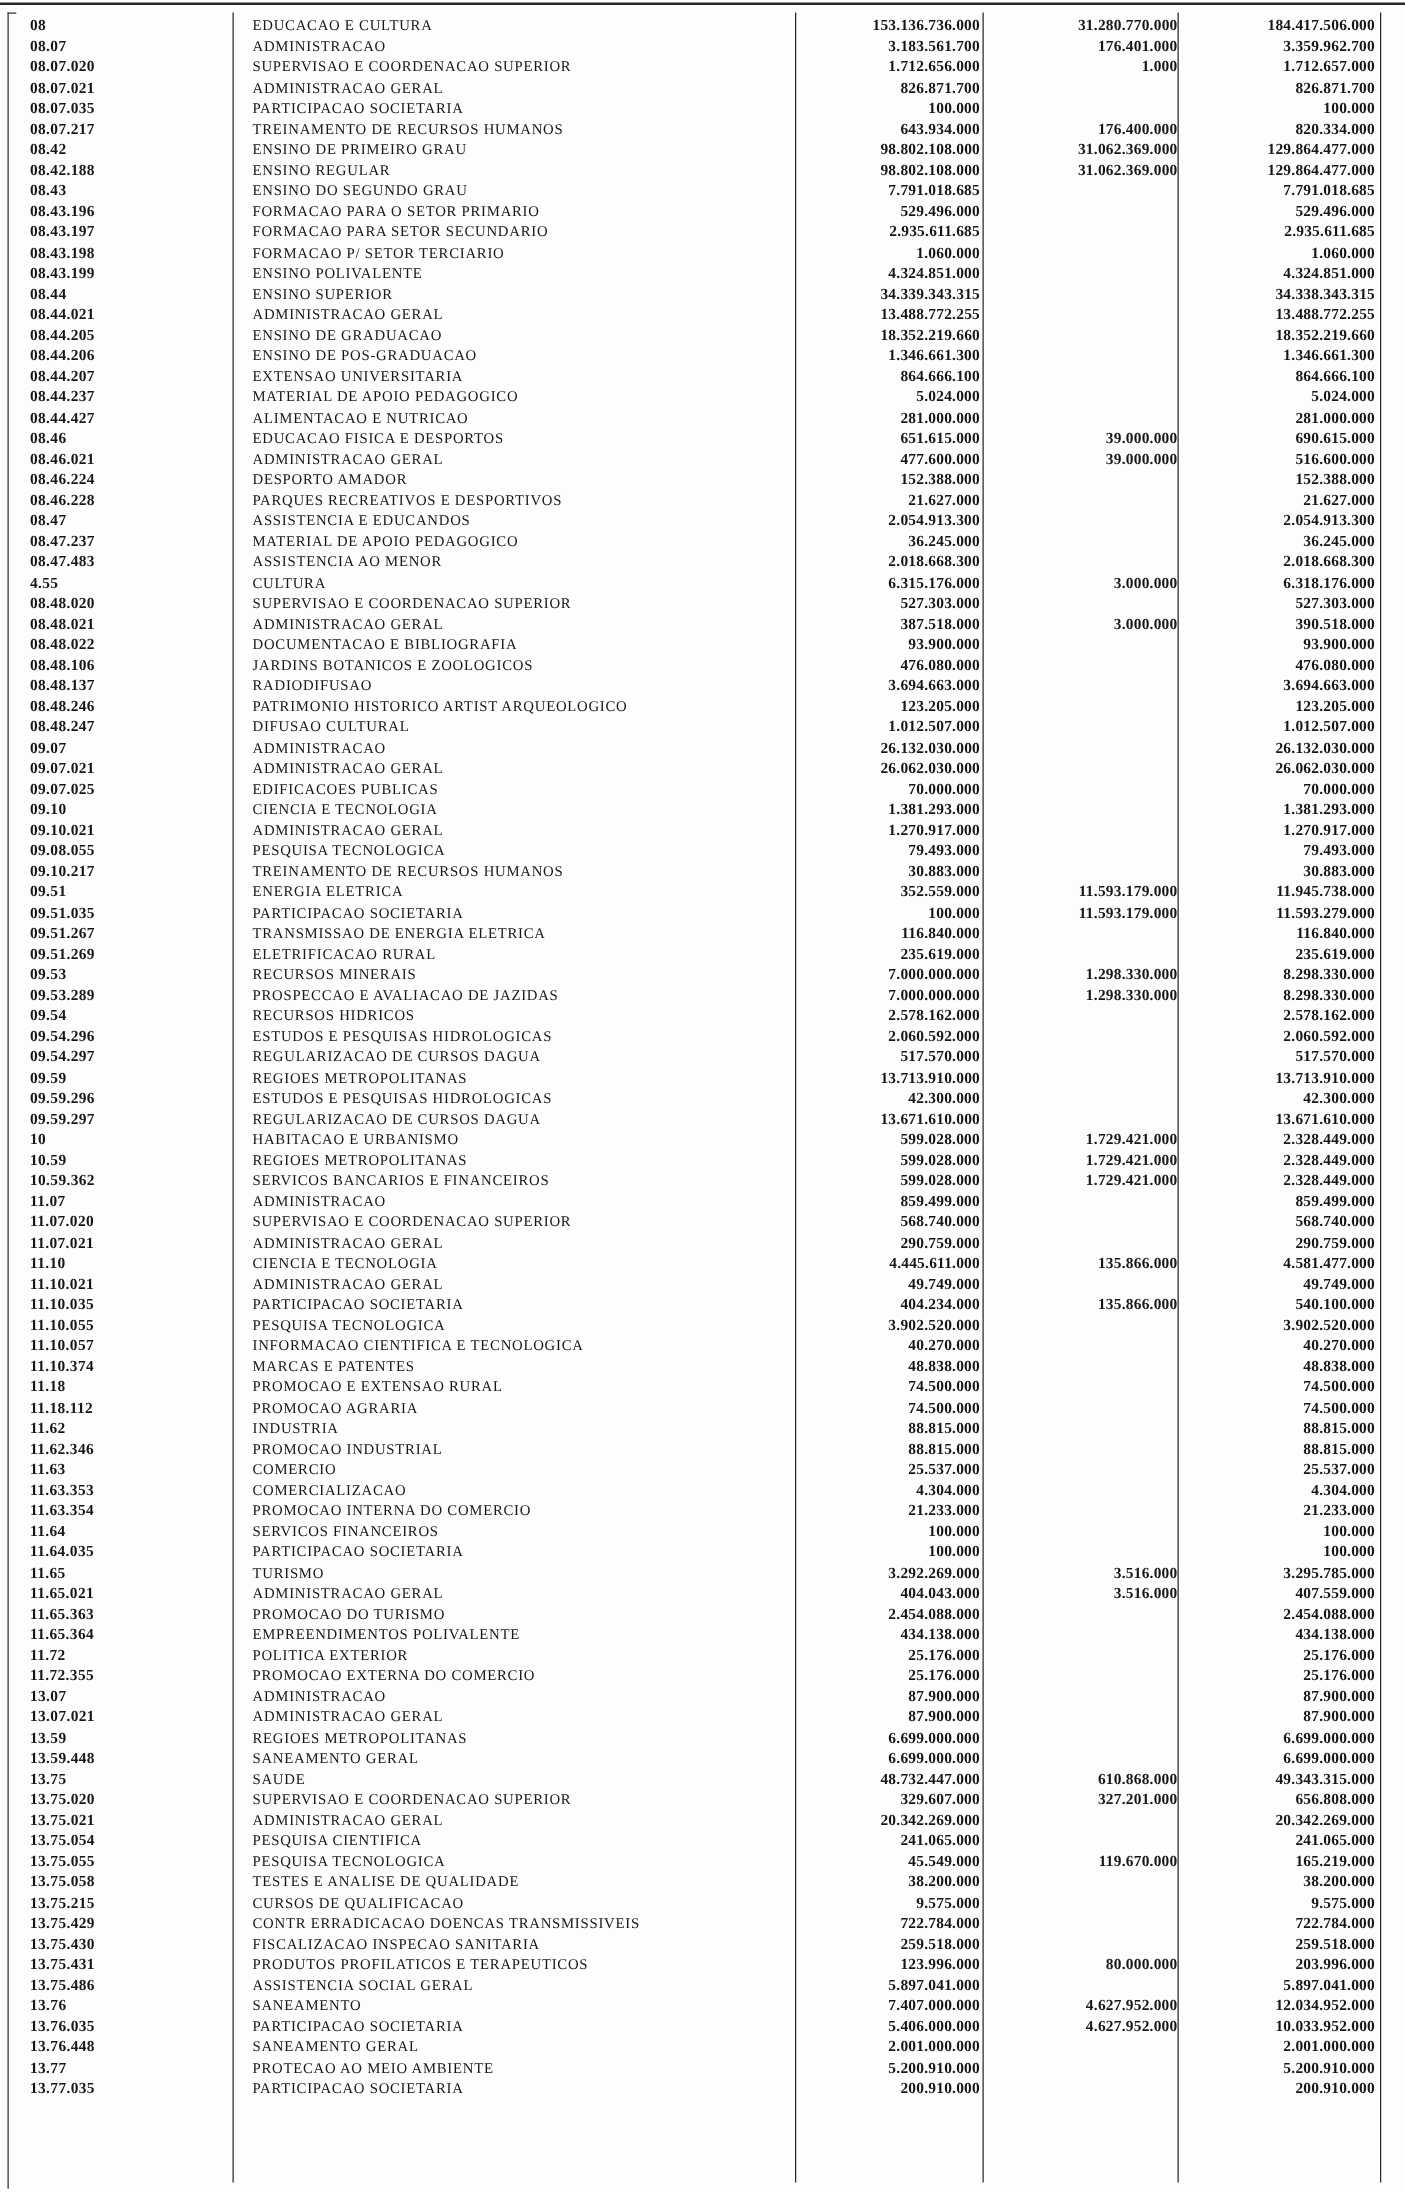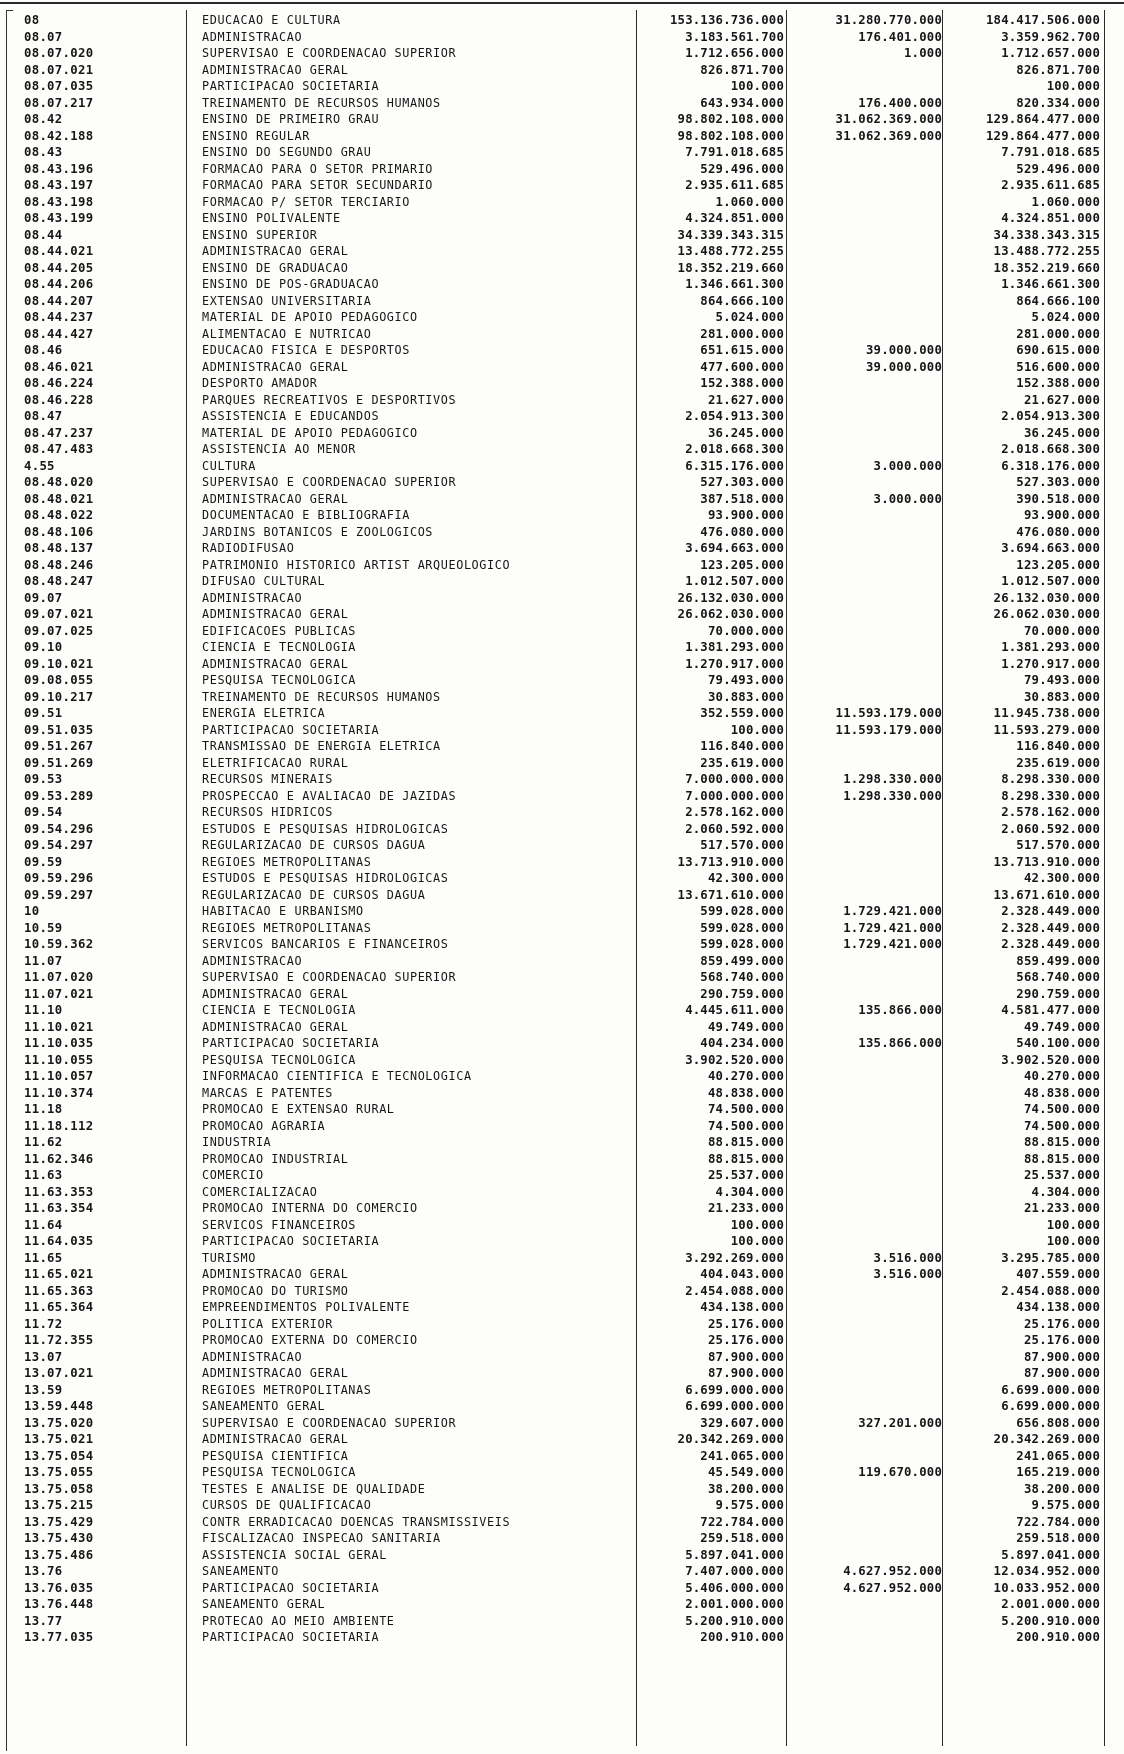--- a/index.html
+++ b/index.html
@@ -2,21 +2,21 @@
 <html><head>
 <meta charset="utf-8">
 <style>
   html, body { margin:0; padding:0; background:#fdfdfb; }
   body { width:1124px; height:1754px; position:relative; overflow:hidden;
          font-family:"DejaVu Sans Mono","Liberation Mono",monospace; color:#161616; }
   .topline { position:absolute; left:0; top:2px; width:1124px; height:2px; background:#2a2a2a; }
   .bracket { position:absolute; left:6px; top:10px; width:6px; height:1740px;
              border-left:1.5px solid #333; border-top:1.5px solid #333; }
   .vline { position:absolute; top:10px; bottom:8px; width:0; border-left:1.5px solid #2b2b2b; }
-  #rows { position:absolute; left:0; top:12px; width:1020px; }
+  #rows { position:absolute; left:0; top:12px; width:1020px;font-family:Liberation Serif, serif; }
   .row { position:relative; height:16.5px; line-height:16.5px; font-size:12.3px; font-weight:bold; white-space:nowrap; }
   .code { position:absolute; left:24px; letter-spacing:0.3px; }
   .desc { position:absolute; left:202px; font-weight:normal; font-size:11.8px; letter-spacing:0.6px; }
   .num { position:absolute; text-align:right; letter-spacing:0.2px; }
   .c1 { left:632px; width:152px; }
   .c2 { left:792px; width:150px; }
   .c3 { left:946px; width:154px; }
 </style>
 </head>
 <body>
@@ -619,20 +619,27 @@
       <span class="num c3">6.699.000.000</span>
     </div>
     <div class="row">
       <span class="code">13.59.448</span>
       <span class="desc">SANEAMENTO GERAL</span>
       <span class="num c1">6.699.000.000</span>
       <span class="num c2"></span>
       <span class="num c3">6.699.000.000</span>
     </div>
     <div class="row">
+      <span class="code">13.75</span>
+      <span class="desc">SAUDE</span>
+      <span class="num c1">48.732.447.000</span>
+      <span class="num c2">610.868.000</span>
+      <span class="num c3">49.343.315.000</span>
+    </div>
+    <div class="row">
       <span class="code">13.75.020</span>
       <span class="desc">SUPERVISAO E COORDENACAO SUPERIOR</span>
       <span class="num c1">329.607.000</span>
       <span class="num c2">327.201.000</span>
       <span class="num c3">656.808.000</span>
     </div>
     <div class="row">
       <span class="code">13.75.021</span>
       <span class="desc">ADMINISTRACAO GERAL</span>
       <span class="num c1">20.342.269.000</span>
@@ -675,20 +682,27 @@
       <span class="num c3">722.784.000</span>
     </div>
     <div class="row">
       <span class="code">13.75.430</span>
       <span class="desc">FISCALIZACAO INSPECAO SANITARIA</span>
       <span class="num c1">259.518.000</span>
       <span class="num c2"></span>
       <span class="num c3">259.518.000</span>
     </div>
     <div class="row">
+      <span class="code">13.75.431</span>
+      <span class="desc">PRODUTOS PROFILATICOS E TERAPEUTICOS</span>
+      <span class="num c1">123.996.000</span>
+      <span class="num c2">80.000.000</span>
+      <span class="num c3">203.996.000</span>
+    </div>
+    <div class="row">
       <span class="code">13.75.486</span>
       <span class="desc">ASSISTENCIA SOCIAL GERAL</span>
       <span class="num c1">5.897.041.000</span>
       <span class="num c2"></span>
       <span class="num c3">5.897.041.000</span>
     </div>
     <div class="row">
       <span class="code">13.76</span>
       <span class="desc">SANEAMENTO</span>
       <span class="num c1">7.407.000.000</span>

